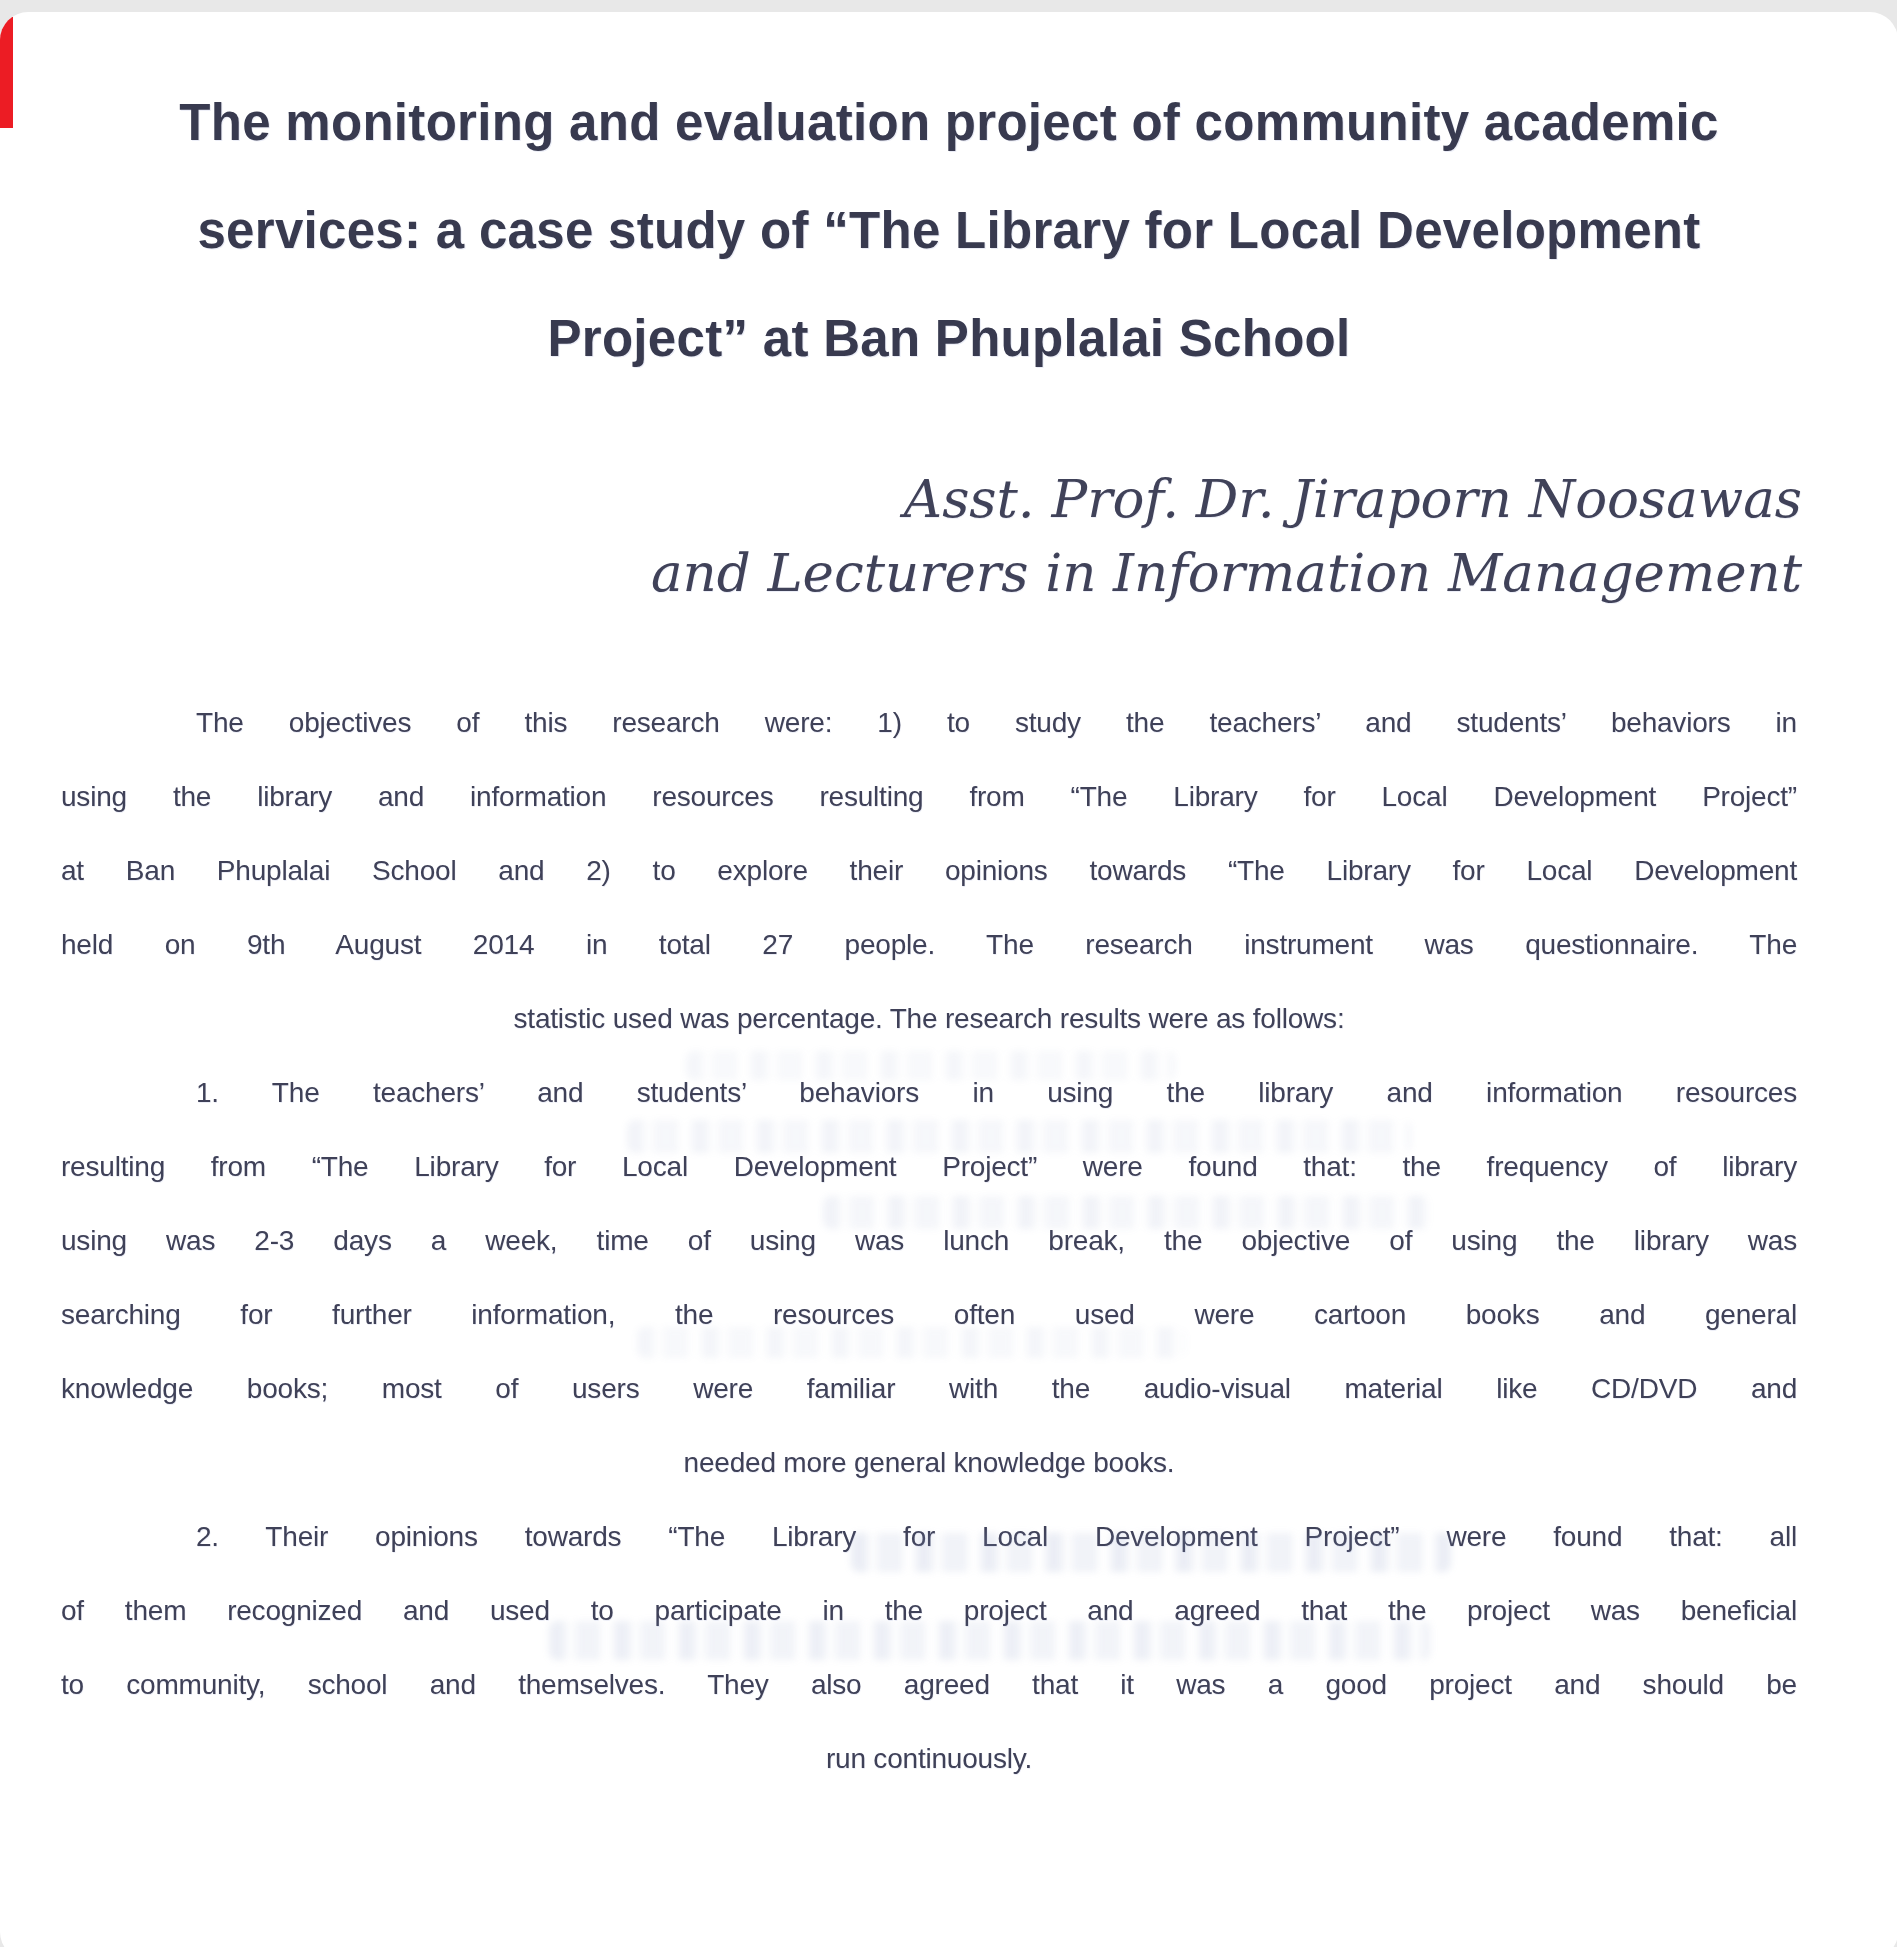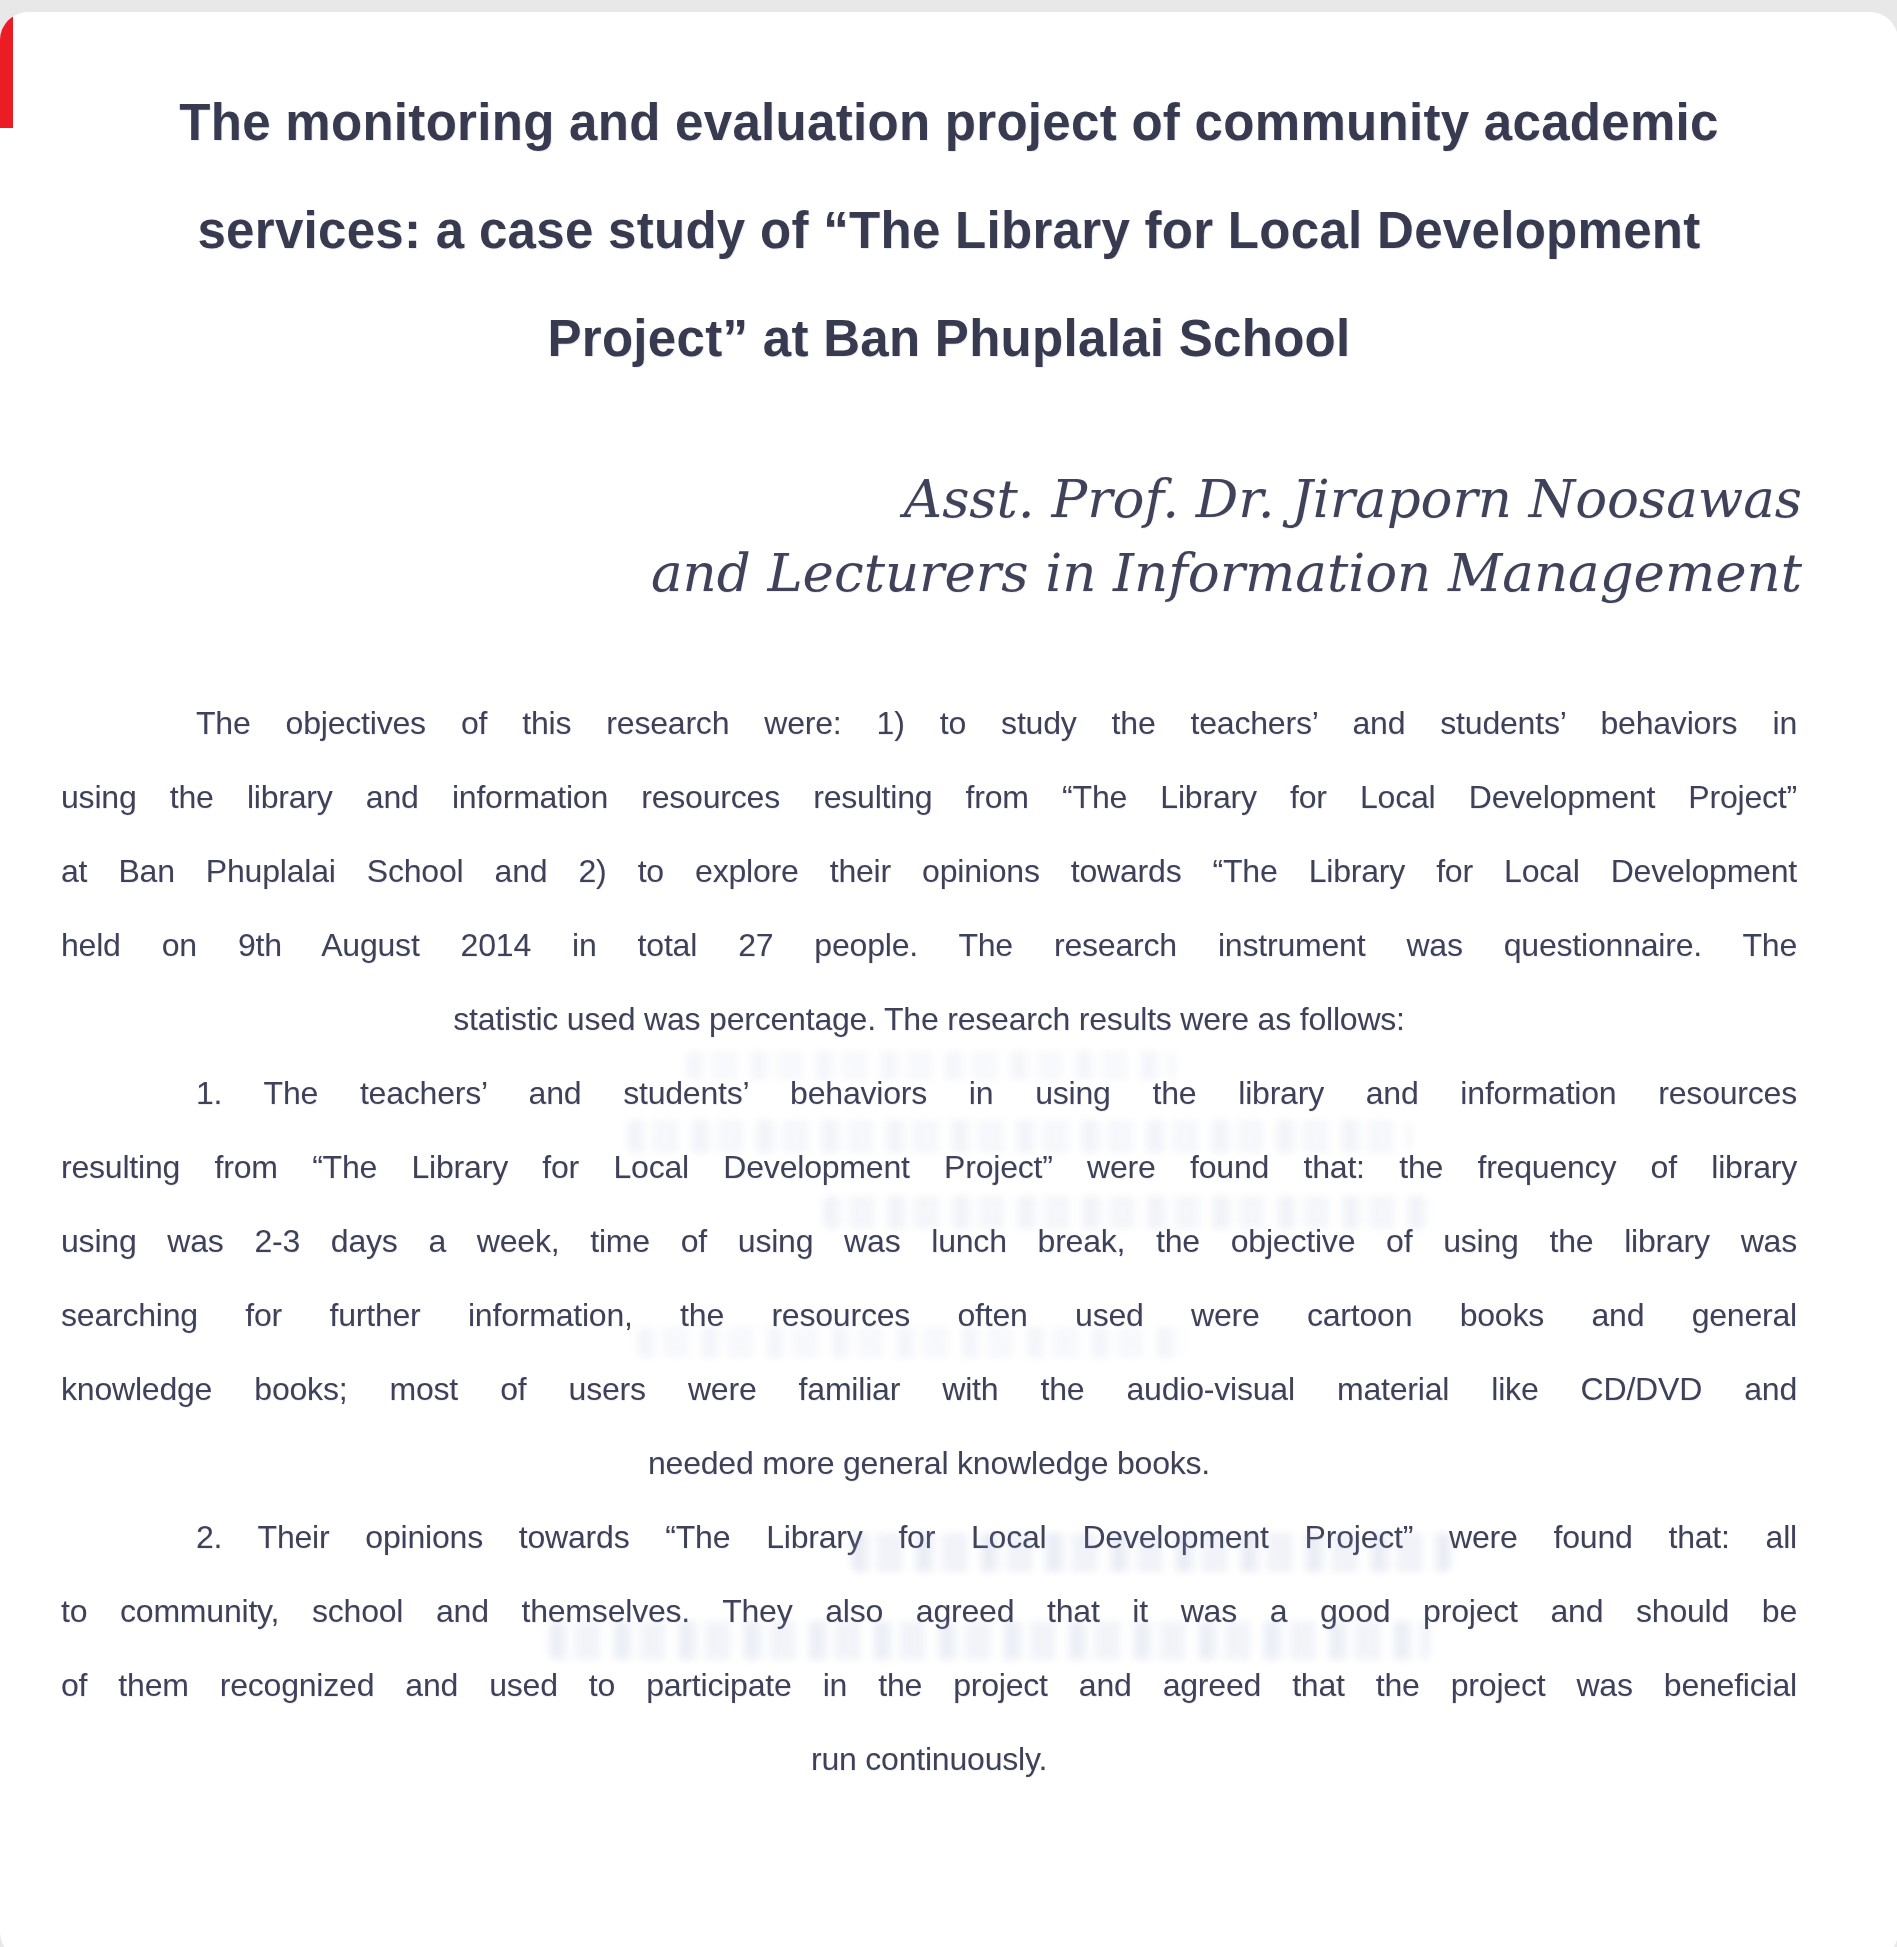--- a/index.html
+++ b/index.html
@@ -63,21 +63,21 @@
     font-family: "DejaVu Serif", serif;
     font-style: italic;
     font-size: 53px;
     line-height: 74px;
     color: var(--author-color, #404259);
     text-shadow: 0.5px 0.5px 0 rgba(150, 160, 210, 0.18);
   }
   .body {
     margin: 76px 0 0 61px;
     width: 1736px;
-    font-size: 32px;
+    font-size: 28px;
     line-height: 74px;
     letter-spacing: -0.2px;
     color: var(--body-color, #3f4158);
     text-shadow: 0.5px 0.5px 0 rgba(150, 160, 210, 0.18);
   }
   .ln {
     text-align: justify;
     text-align-last: justify;
     white-space: normal;
   }
@@ -117,19 +117,19 @@
     <div class="ln ln-last">statistic used was percentage. The research results were as follows:</div>
 
     <div class="ln ln-first">1. The teachers’ and students’ behaviors in using the library and information resources</div>
     <div class="ln">resulting from “The Library for Local Development Project” were found that: the frequency of library</div>
     <div class="ln">using was 2-3 days a week, time of using was lunch break, the objective of using the library was</div>
     <div class="ln">searching for further information, the resources often used were cartoon books and general</div>
     <div class="ln">knowledge books; most of users were familiar with the audio-visual material like CD/DVD and</div>
     <div class="ln ln-last">needed more general knowledge books.</div>
 
     <div class="ln ln-first">2. Their opinions towards “The Library for Local Development Project” were found that: all</div>
+    <div class="ln">of them recognized and used to participate in the project and agreed that the project was beneficial</div>
     <div class="ln">to community, school and themselves. They also agreed that it was a good project and should be</div>
-    <div class="ln">of them recognized and used to participate in the project and agreed that the project was beneficial</div>
     <div class="ln ln-last">run continuously.</div>
   </div>
 
 </div>
 
 
 </body></html>

